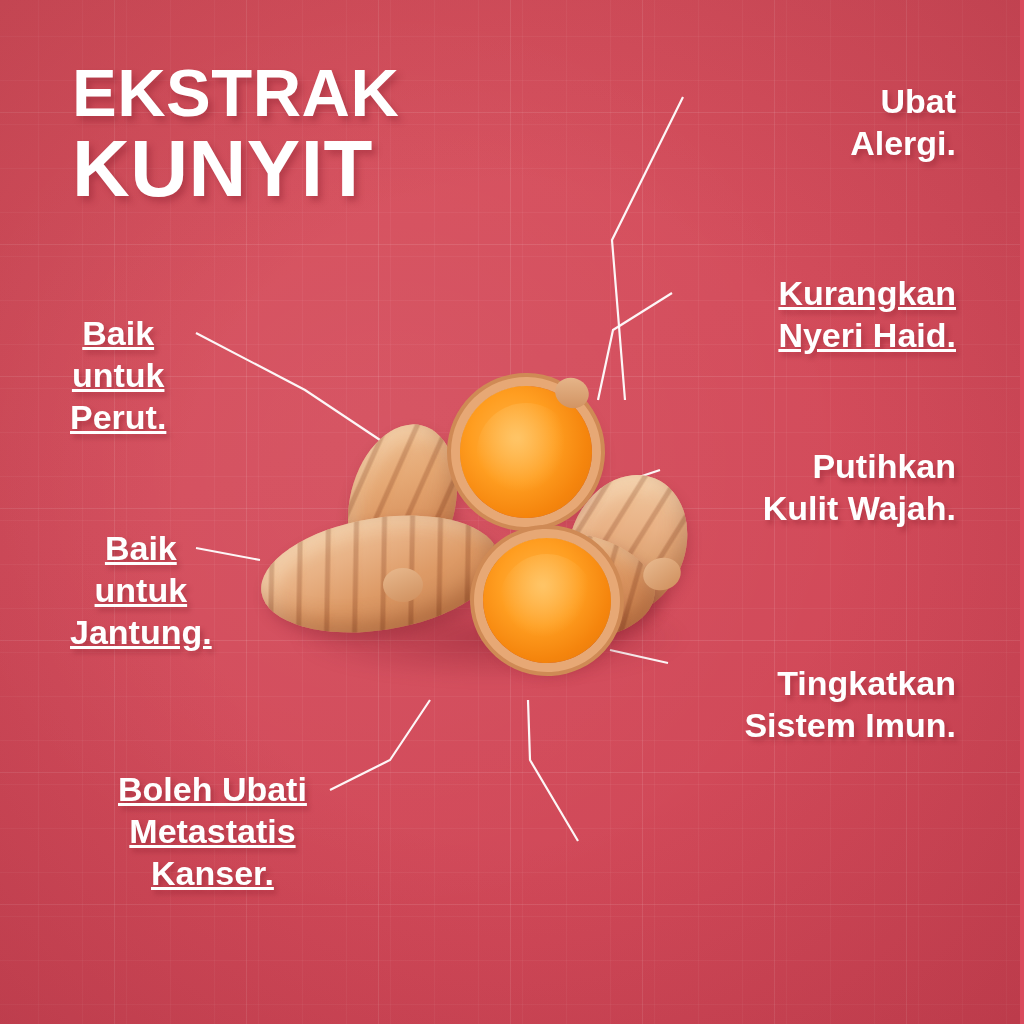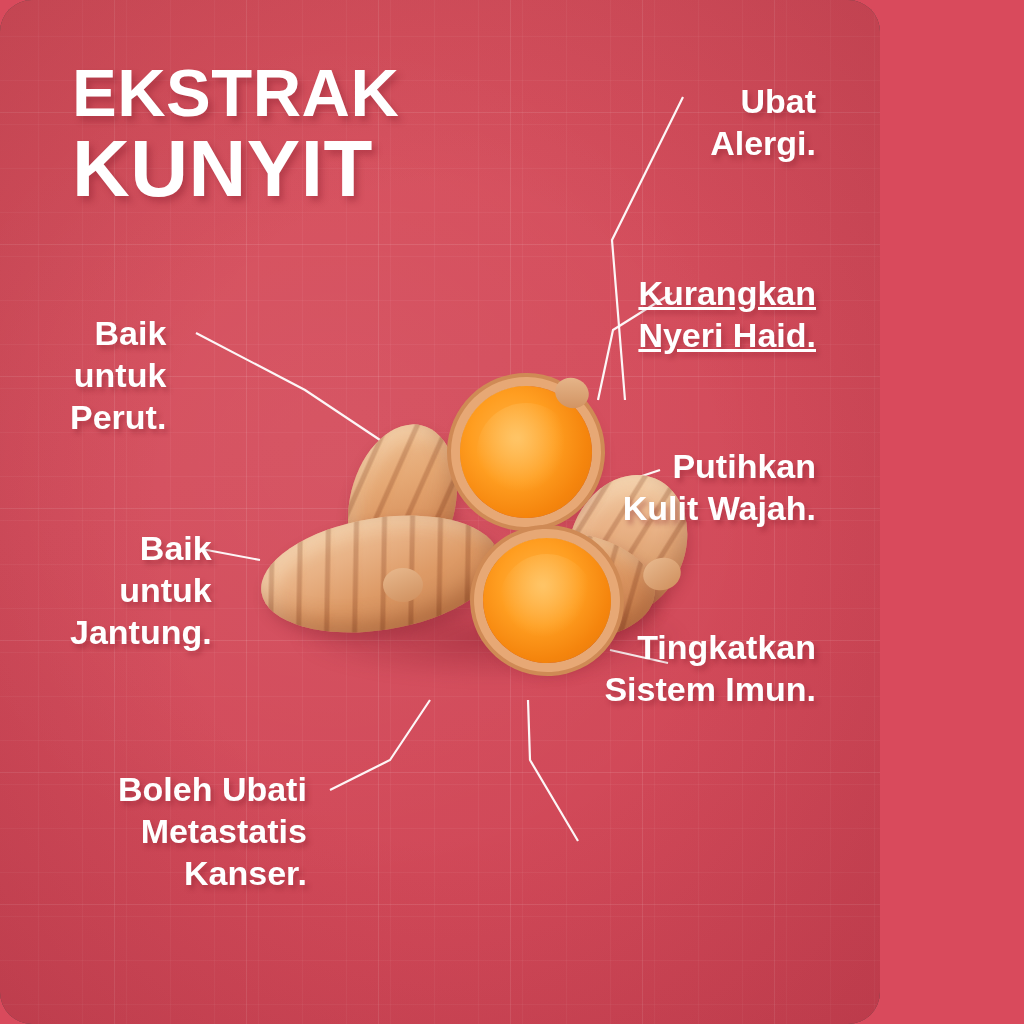--- a/index.html
+++ b/index.html
@@ -2,26 +2,25 @@
 <html><head>
 <meta charset="utf-8">
 <style>
   html, body {
     margin: 0;
     padding: 0;
     background: #d94a5c;
   }
   #stage {
     position: relative;
-    width: 880px;
+    width: 1020px;
     height: 1024px;
     overflow: hidden;
     background: #404040;
     font-family: "Liberation Sans", sans-serif;
-    border-radius: 32px;
   }
 
   
   .bg-base {
     position: absolute;
     inset: 0;
     background:
       radial-gradient(circle at 38% 45%, rgba(255,255,255,0.05) 0%, rgba(255,255,255,0) 55%),
       linear-gradient(160deg, #d8535f 0%, #d44d5c 40%, #cf4656 100%);
   }
@@ -75,21 +74,21 @@
   .label {
     position: absolute;
     color: #ffffff;
     font-weight: 800;
     font-size: 34px;
     line-height: 1.24;
     text-shadow: 3px 4px 5px rgba(130,25,40,0.38);
     white-space: pre-line;
   }
   .label.right { text-align: right; }
-  .label.left  { text-align: right; }
+  .label.left  { text-align: center; text-decoration: underline; }
 
   
   svg.leaders {
     position: absolute;
     inset: 0;
     width: 1024px;
     height: 1024px;
     pointer-events: none;
   }
   svg.leaders path, svg.leaders line {
@@ -267,21 +266,21 @@
 
   <div class="label right" style="right:64px; top:80px;text-align:right;">Ubat
 Alergi.</div>
 
   <div class="label right" style="right:64px; top:272px;text-decoration:underline;">Kurangkan
 Nyeri Haid.</div>
 
   <div class="label right" style="right:64px; top:445px;">Putihkan
 Kulit Wajah.</div>
 
-  <div class="label right" style="right:64px; top:626px;">Tingkatkan
+  <div class="label right" style="right:64px; top:662px;">Tingkatkan
 Sistem Imun.</div>
 
 
   <div class="label left" style="left:70px; top:312px;">Baik
 untuk
 Perut.</div>
 
   <div class="label left" style="left:70px; top:527px;">Baik
 untuk
 Jantung.</div>

